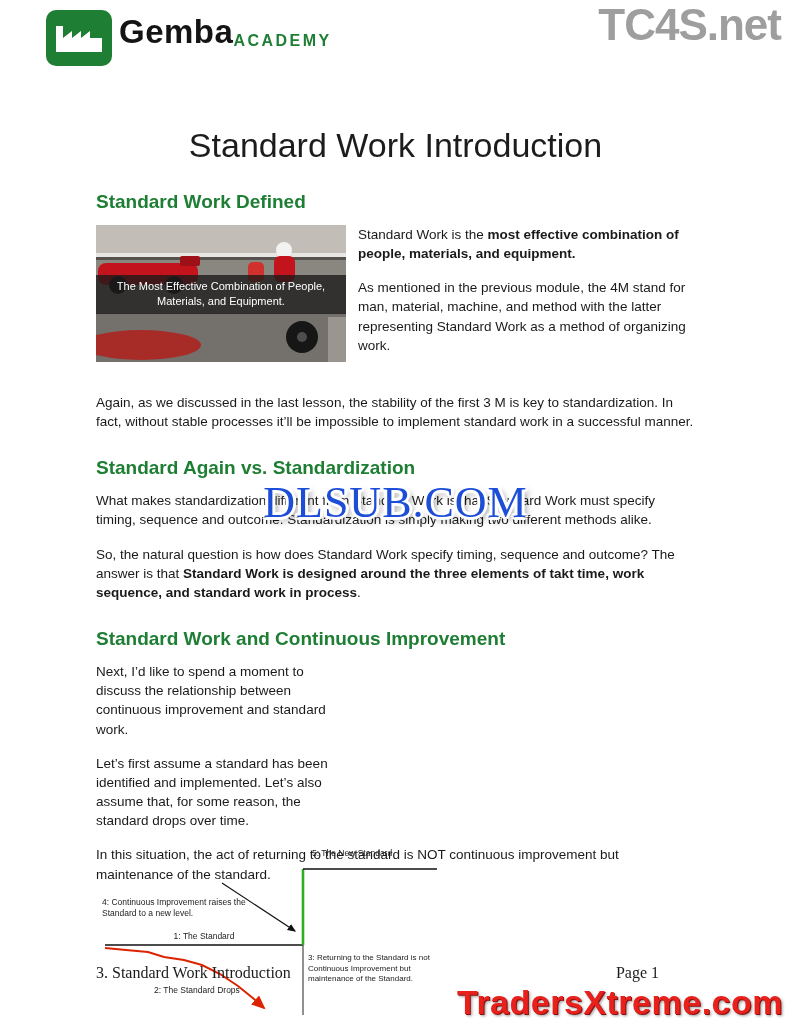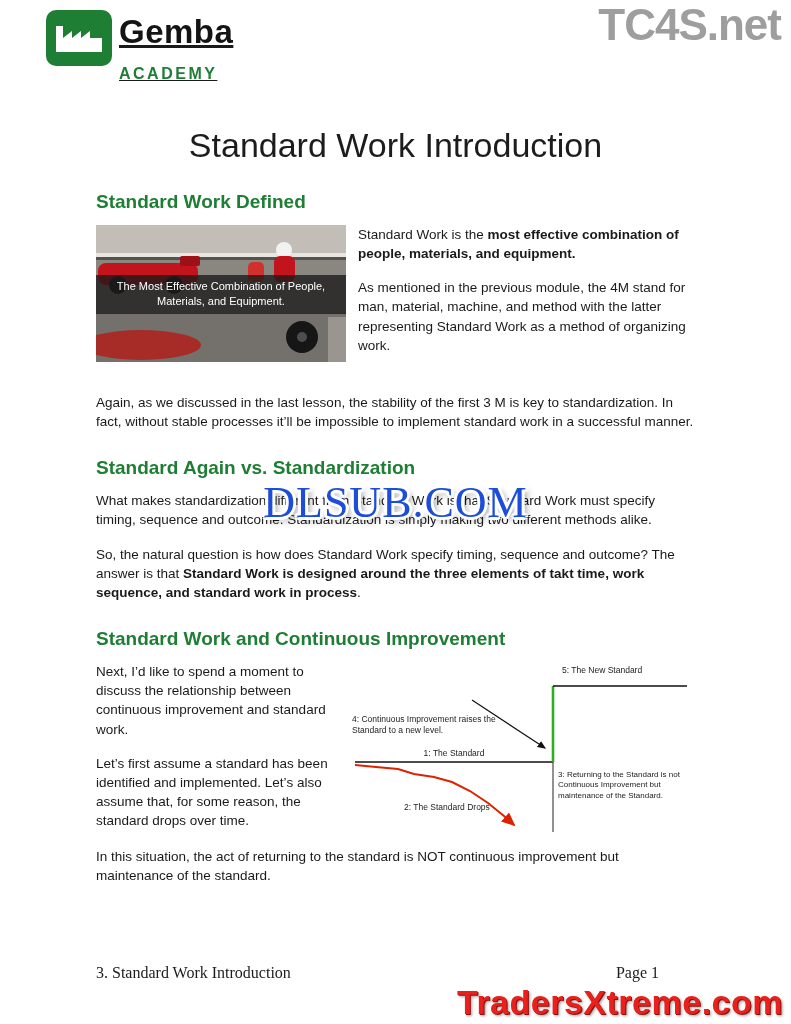--- a/index.html
+++ b/index.html
@@ -3,21 +3,21 @@
 <meta charset="utf-8">
 <style>
   * { box-sizing: border-box; }
   html, body { margin:0; padding:0; background:#ffffff; }
   .page { width:791px; height:1024px; margin:0 auto; background:#fff; position:relative;
           font-family:"Liberation Sans", sans-serif; color:#1a1a1a; overflow:hidden; }
 
   
   .logo { position:absolute; top:10px; left:46px; display:flex; align-items:flex-start; gap:7px; }
   .logo-icon svg { display:block; }
-  .logo-text { display:flex; flex-direction:column; line-height:1; padding-top:5px;text-decoration:underline; }
+  .logo-text { display:flex; line-height:1; padding-top:5px; }
   .logo-brand { font-size:33px; font-weight:700; color:#141414; letter-spacing:0.5px; }
   .logo-sub { font-size:16px; font-weight:700; color:#1e7e34; letter-spacing:2.5px; margin-top:18px; }
   .wm-top { position:absolute; top:0; right:10px; font-size:44px; font-weight:700;
             color:#9e9e9e; letter-spacing:-1px; }
 
   
   .content { padding:126px 96px 0; }
   .doc-title { margin:0; text-align:center; font-size:34px; font-weight:400; color:#1c1c1c; }
   h2.section-heading { color:#1e7e34; font-size:19px; font-weight:700; margin:26px 0 12px; }
   p { margin:0 0 15px; font-size:13.5px; line-height:1.42; }
@@ -30,21 +30,21 @@
   .col-text { flex:1; }
 
   .wm-wrap { position:relative; }
   .wm-mid { position:absolute; top:-14px; left:50%; transform:translateX(-50%); white-space:nowrap;
             font-family:"Liberation Serif", serif; font-weight:400; font-size:44px; letter-spacing:1px;
             color:#1d4ed8;
             text-shadow:-2px -2px 0 #fff, 2px -2px 0 #fff, -2px 2px 0 #fff, 2px 2px 0 #fff,
                         -3px 0 0 #fff, 3px 0 0 #fff, 0 -3px 0 #fff, 0 3px 0 #fff,
                         4px 4px 6px rgba(0,0,0,0.45); }
 
-  .row-ci { display:flex; gap:10px; margin-top:4px; }
+  .row-ci { display:flex; margin-top:4px;flex-direction:column; }
   .col-left { width:240px; flex:none; }
   .diagram { position:relative; flex:1; height:185px; }
   .diagram svg { position:absolute; left:0; top:0; }
   .dlabel { position:absolute; font-size:8.5px; line-height:1.3; color:#222; }
   .dlabel-1 { left:38px; top:86px; width:140px; text-align:center; }
   .dlabel-2 { left:58px; top:140px; }
   .dlabel-3 { left:212px; top:108px; width:142px; font-size:8px; }
   .dlabel-4 { left:6px; top:4px; width:172px;margin-top:48px; }
   .dlabel-5 { left:216px; top:3px; }
 

